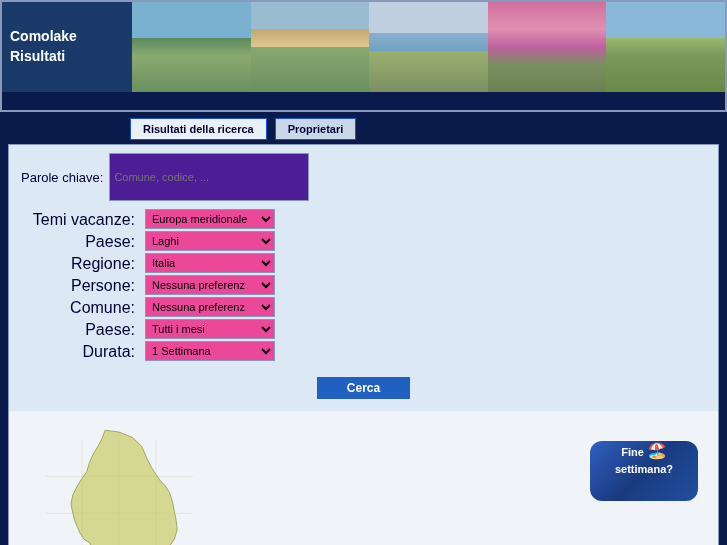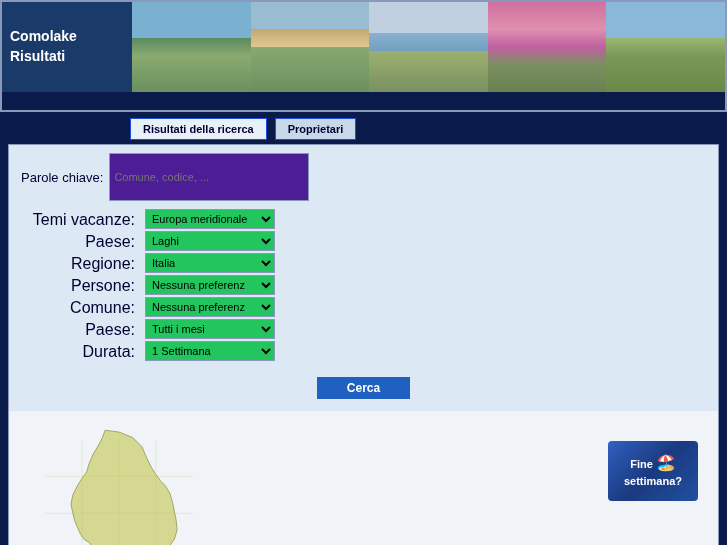--- a/index.html
+++ b/index.html
@@ -144,21 +144,21 @@
     .fields-inputs {
       display: flex;
       flex-direction: column;
     }
 
     .field-select {
       width: 130px;
       height: 20px;
       font-size: 11px;
       border: 1px solid #8899bb;
-      background: #22c55e;
+      background: #ec4899;
       margin-bottom: 2px;
       padding: 0 2px;
       cursor: pointer;
     }
 
     .search-btn {
       background: #2060c0;
       color: white;
       border: none;
       padding: 4px 30px;
@@ -194,26 +194,26 @@
     
     .side-banners {
       display: flex;
       flex-direction: column;
       gap: 8px;
       margin-right: 10px;
       margin-top: 20px;
     }
 
     .banner {
-      width: 90px;
+      width: 108px;
       height: 60px;
       display: flex;
-      align-items: center;
+      align-items: flex-start;
       justify-content: center;
-      border-radius: 4px;
+      border-radius: 12px;
       cursor: pointer;
       position: relative;
       overflow: hidden;
     }
 
     .banner-weekend {
       background: linear-gradient(135deg, #3060c0 0%, #1a3a80 50%, #2050a0 100%);
     }
 
     .banner-lastminute {

